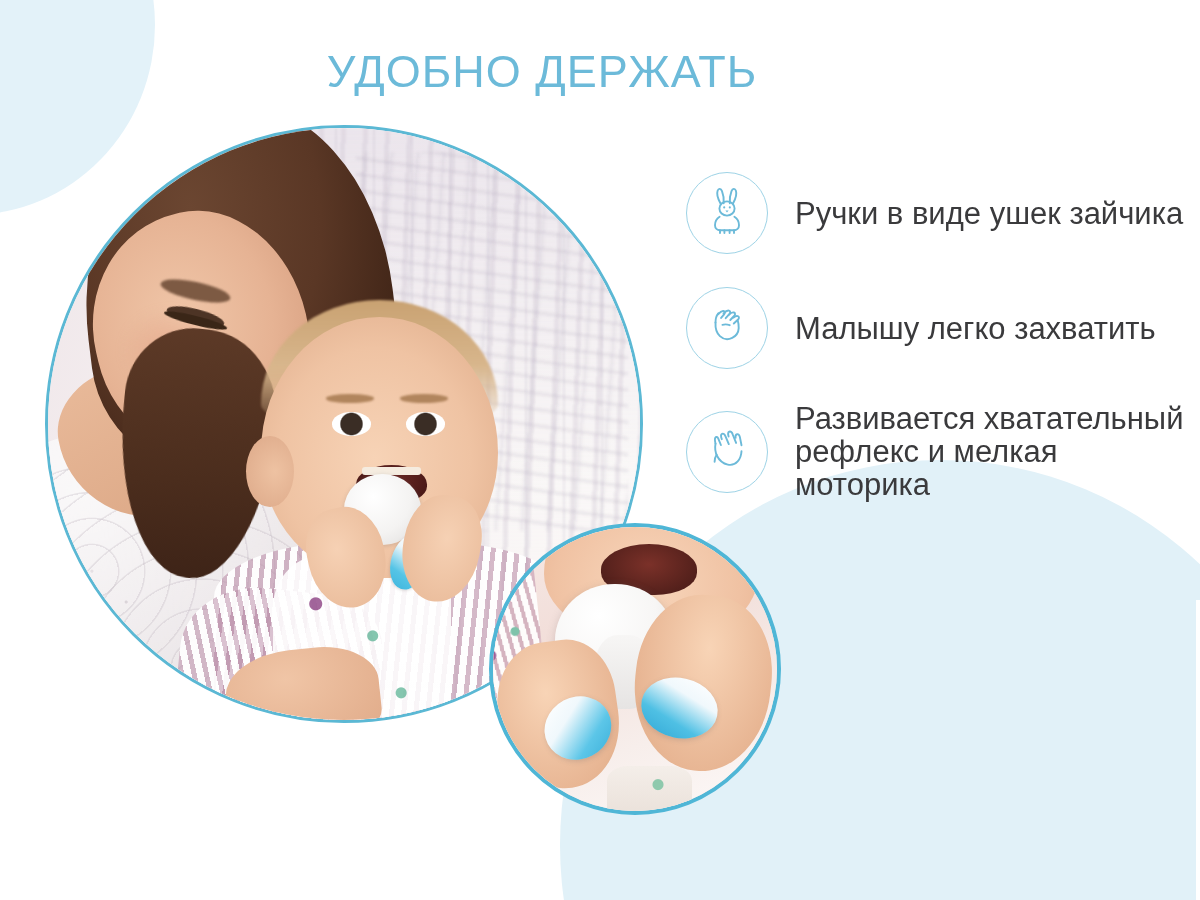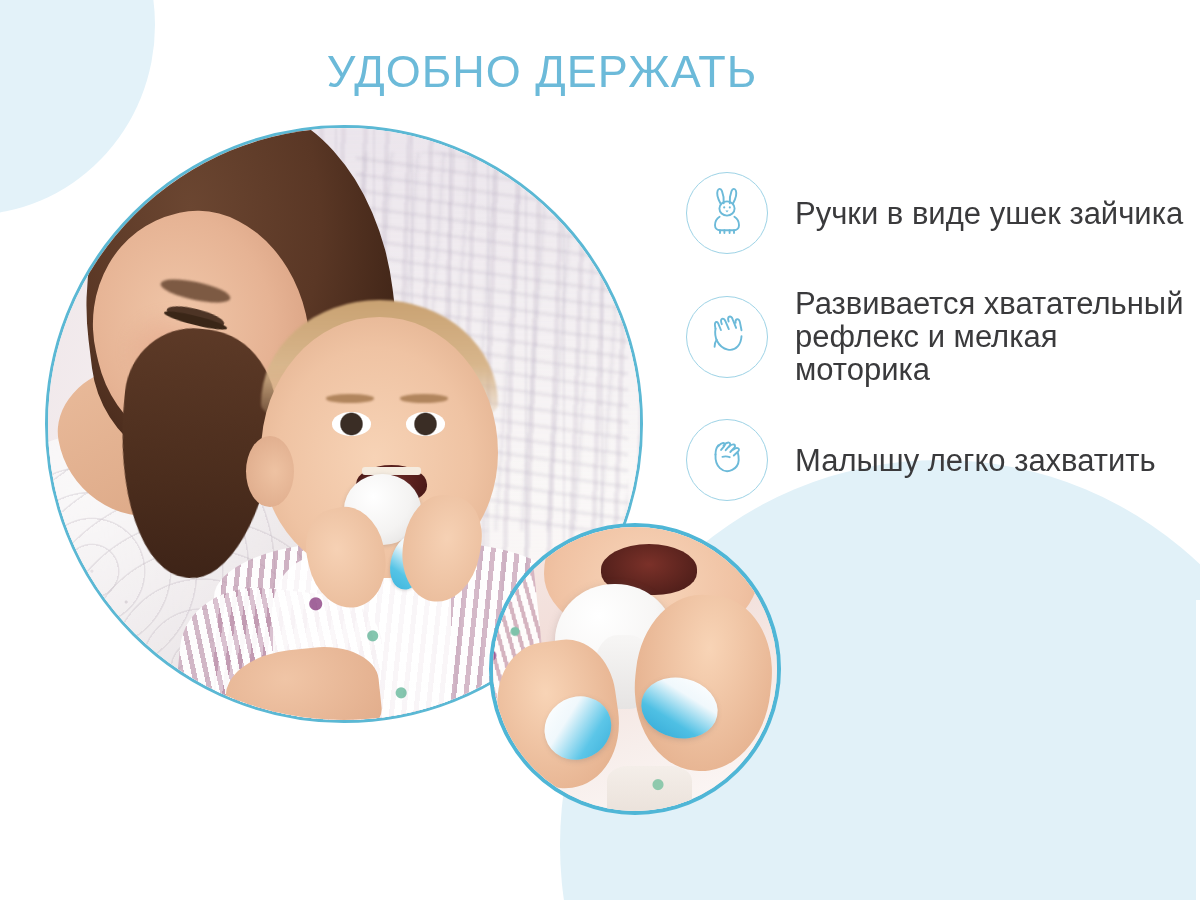--- a/index.html
+++ b/index.html
@@ -481,49 +481,49 @@
         </span>
       </div>
       <div class="feature-text">
         <span>Ручки в виде ушек зайчика</span>
       </div>
     </div>
 
     <div class="feature-row">
       <div class="feature-icon">
         <span>
+          <svg width="48" height="48" viewBox="0 0 48 48" fill="none" stroke="#6CBAD9" stroke-width="1.9" stroke-linecap="round" stroke-linejoin="round">
+            <path d="M12.5 20.5c0-4 1-7 3-9.3"></path>
+            <path d="M15.3 12.2c1.6-2 3.4-3.4 5-3.2 1.6.2 2 1.8.8 3.3l-3 3.6"></path>
+            <path d="M20.5 11.6c1.8-2 3.8-3.3 5.4-3 1.6.4 1.7 2 .4 3.5l-3.6 4.1"></path>
+            <path d="M25.8 12.8c1.8-1.8 3.7-2.8 5.1-2.3 1.5.5 1.5 2.1.2 3.5l-3.8 4"></path>
+            <path d="M30.6 15.6c1.7-1.4 3.3-2 4.5-1.3 1.3.8 1 2.3-.3 3.5l-4 3.7"></path>
+            <path d="M12.5 20.5c-.3 5.4 1 10.4 4.4 13.6 3.3 3.1 8.2 3.8 12.3 1.8 3.9-1.9 6.3-5.6 6.5-9.8.1-2.6-.2-5-.9-7.3"></path>
+            <path d="M19.4 22.8c2.4-.6 5-.5 7.3.4"></path>
+          </svg>
+        </span>
+      </div>
+      <div class="feature-text">
+        <span>Малышу легко захватить</span>
+      </div>
+    </div>
+
+    <div class="feature-row">
+      <div class="feature-icon">
+        <span>
           <svg width="50" height="50" viewBox="0 0 50 50" fill="none" stroke="#6CBAD9" stroke-width="1.9" stroke-linecap="round" stroke-linejoin="round">
             <path d="M13.5 18.6c-.6-2.6-.8-4.9-.2-5.9.8-1.3 2.3-.8 3 .9l2.6 6.4"></path>
             <path d="M19.8 14.2c-1-2.5-1-4.6.2-5.3 1.3-.8 2.6.3 3.4 2.2l3.4 8"></path>
             <path d="M26.6 11.5c-.8-2.3-.6-4.2.7-4.8 1.4-.6 2.7.7 3.4 2.6l3.4 8.6"></path>
             <path d="M33.6 12.9c-.3-1.9.2-3.4 1.5-3.7 1.4-.3 2.4 1 2.8 2.9l1.6 8.1"></path>
             <path d="M13.5 18.6c-.7 4.2-.3 8.6 1.6 12.4 2.2 4.4 6.1 7.6 10.7 8.6 3.8.8 7.4-.4 9.9-3.2 2.4-2.7 3.6-6.4 3.8-10.2"></path>
             <path d="M14.6 29.8c-1.3 2-2 4.3-2 6.9"></path>
           </svg>
         </span>
       </div>
       <div class="feature-text">
         <span>Развивается хватательный</span>
         <span class="line2">рефлекс и мелкая моторика</span>
       </div>
     </div>
 
-    <div class="feature-row">
-      <div class="feature-icon">
-        <span>
-          <svg width="48" height="48" viewBox="0 0 48 48" fill="none" stroke="#6CBAD9" stroke-width="1.9" stroke-linecap="round" stroke-linejoin="round">
-            <path d="M12.5 20.5c0-4 1-7 3-9.3"></path>
-            <path d="M15.3 12.2c1.6-2 3.4-3.4 5-3.2 1.6.2 2 1.8.8 3.3l-3 3.6"></path>
-            <path d="M20.5 11.6c1.8-2 3.8-3.3 5.4-3 1.6.4 1.7 2 .4 3.5l-3.6 4.1"></path>
-            <path d="M25.8 12.8c1.8-1.8 3.7-2.8 5.1-2.3 1.5.5 1.5 2.1.2 3.5l-3.8 4"></path>
-            <path d="M30.6 15.6c1.7-1.4 3.3-2 4.5-1.3 1.3.8 1 2.3-.3 3.5l-4 3.7"></path>
-            <path d="M12.5 20.5c-.3 5.4 1 10.4 4.4 13.6 3.3 3.1 8.2 3.8 12.3 1.8 3.9-1.9 6.3-5.6 6.5-9.8.1-2.6-.2-5-.9-7.3"></path>
-            <path d="M19.4 22.8c2.4-.6 5-.5 7.3.4"></path>
-          </svg>
-        </span>
-      </div>
-      <div class="feature-text">
-        <span>Малышу легко захватить</span>
-      </div>
-    </div>
-
   </div>
 </div>
 
 </body></html>

